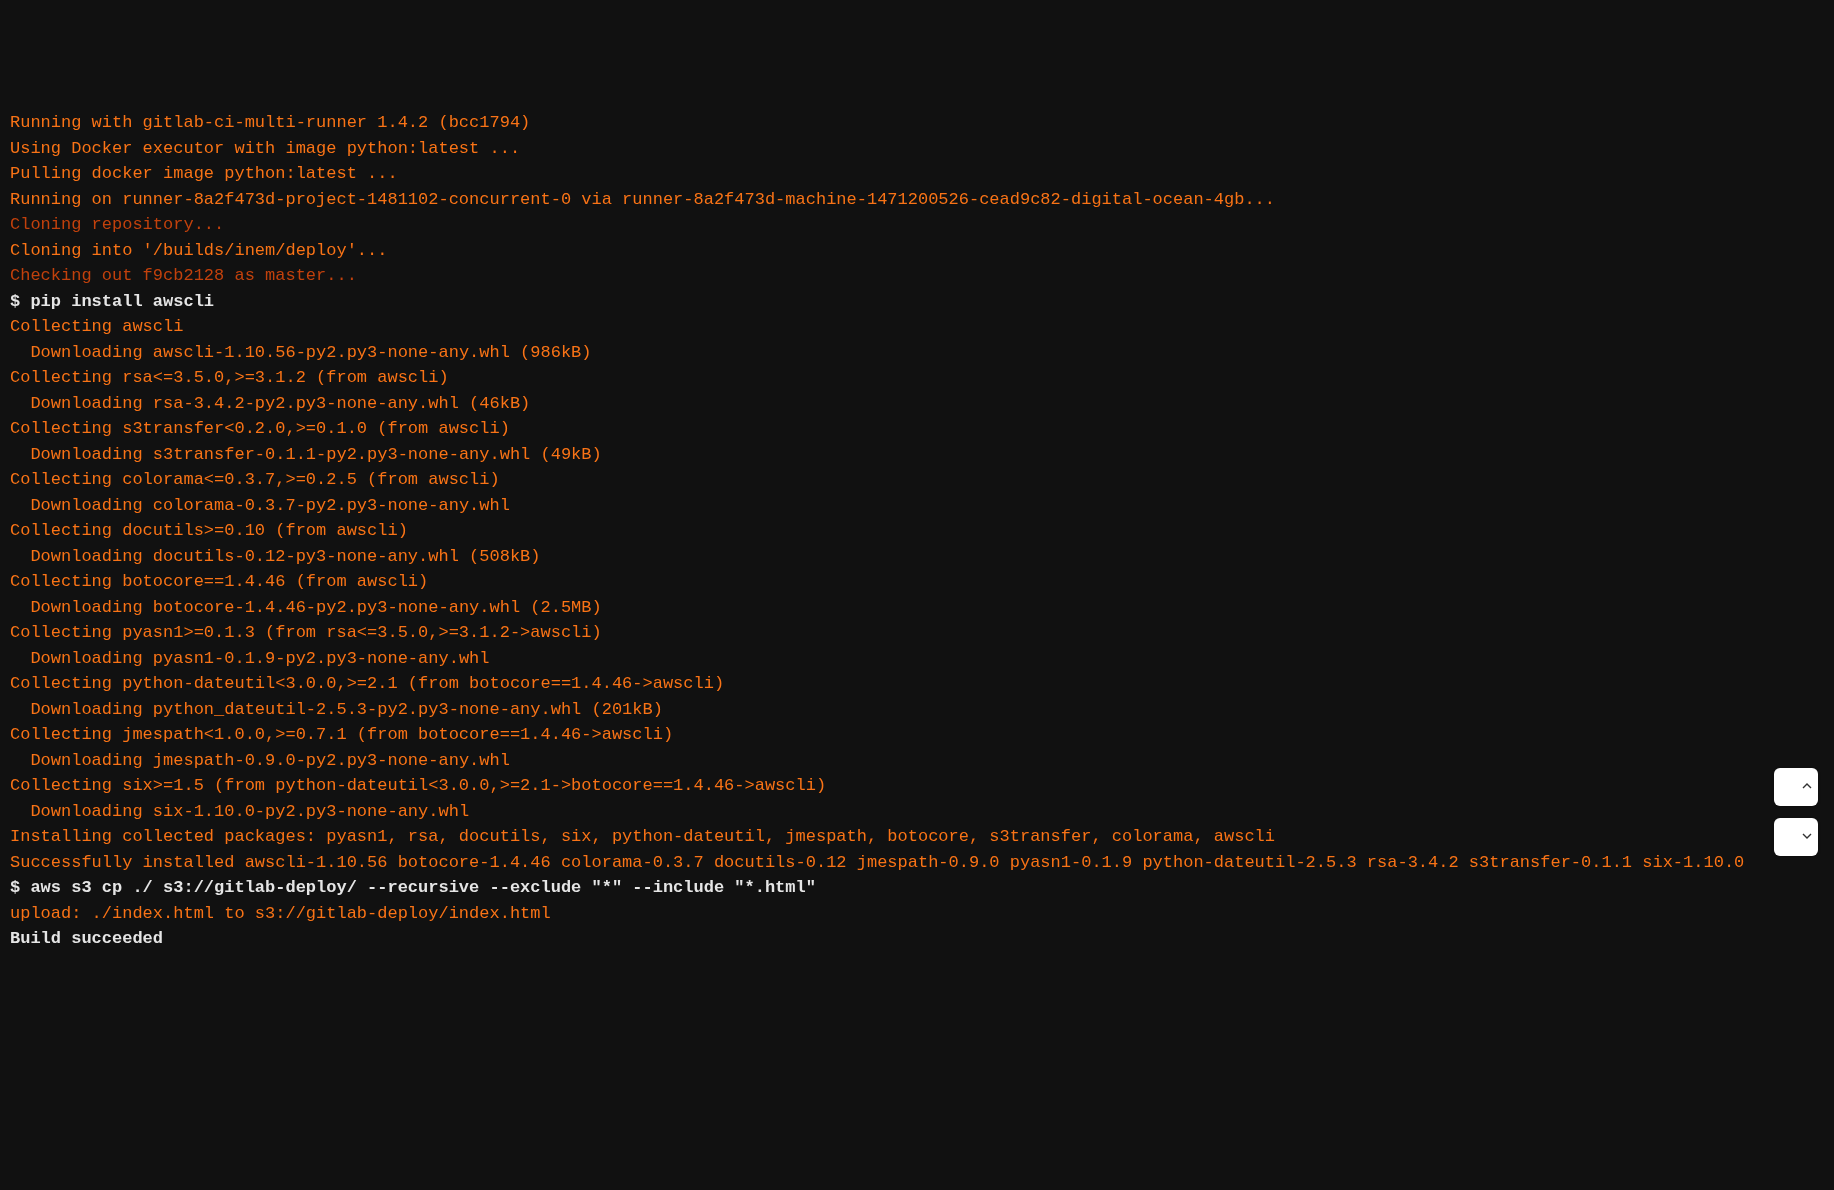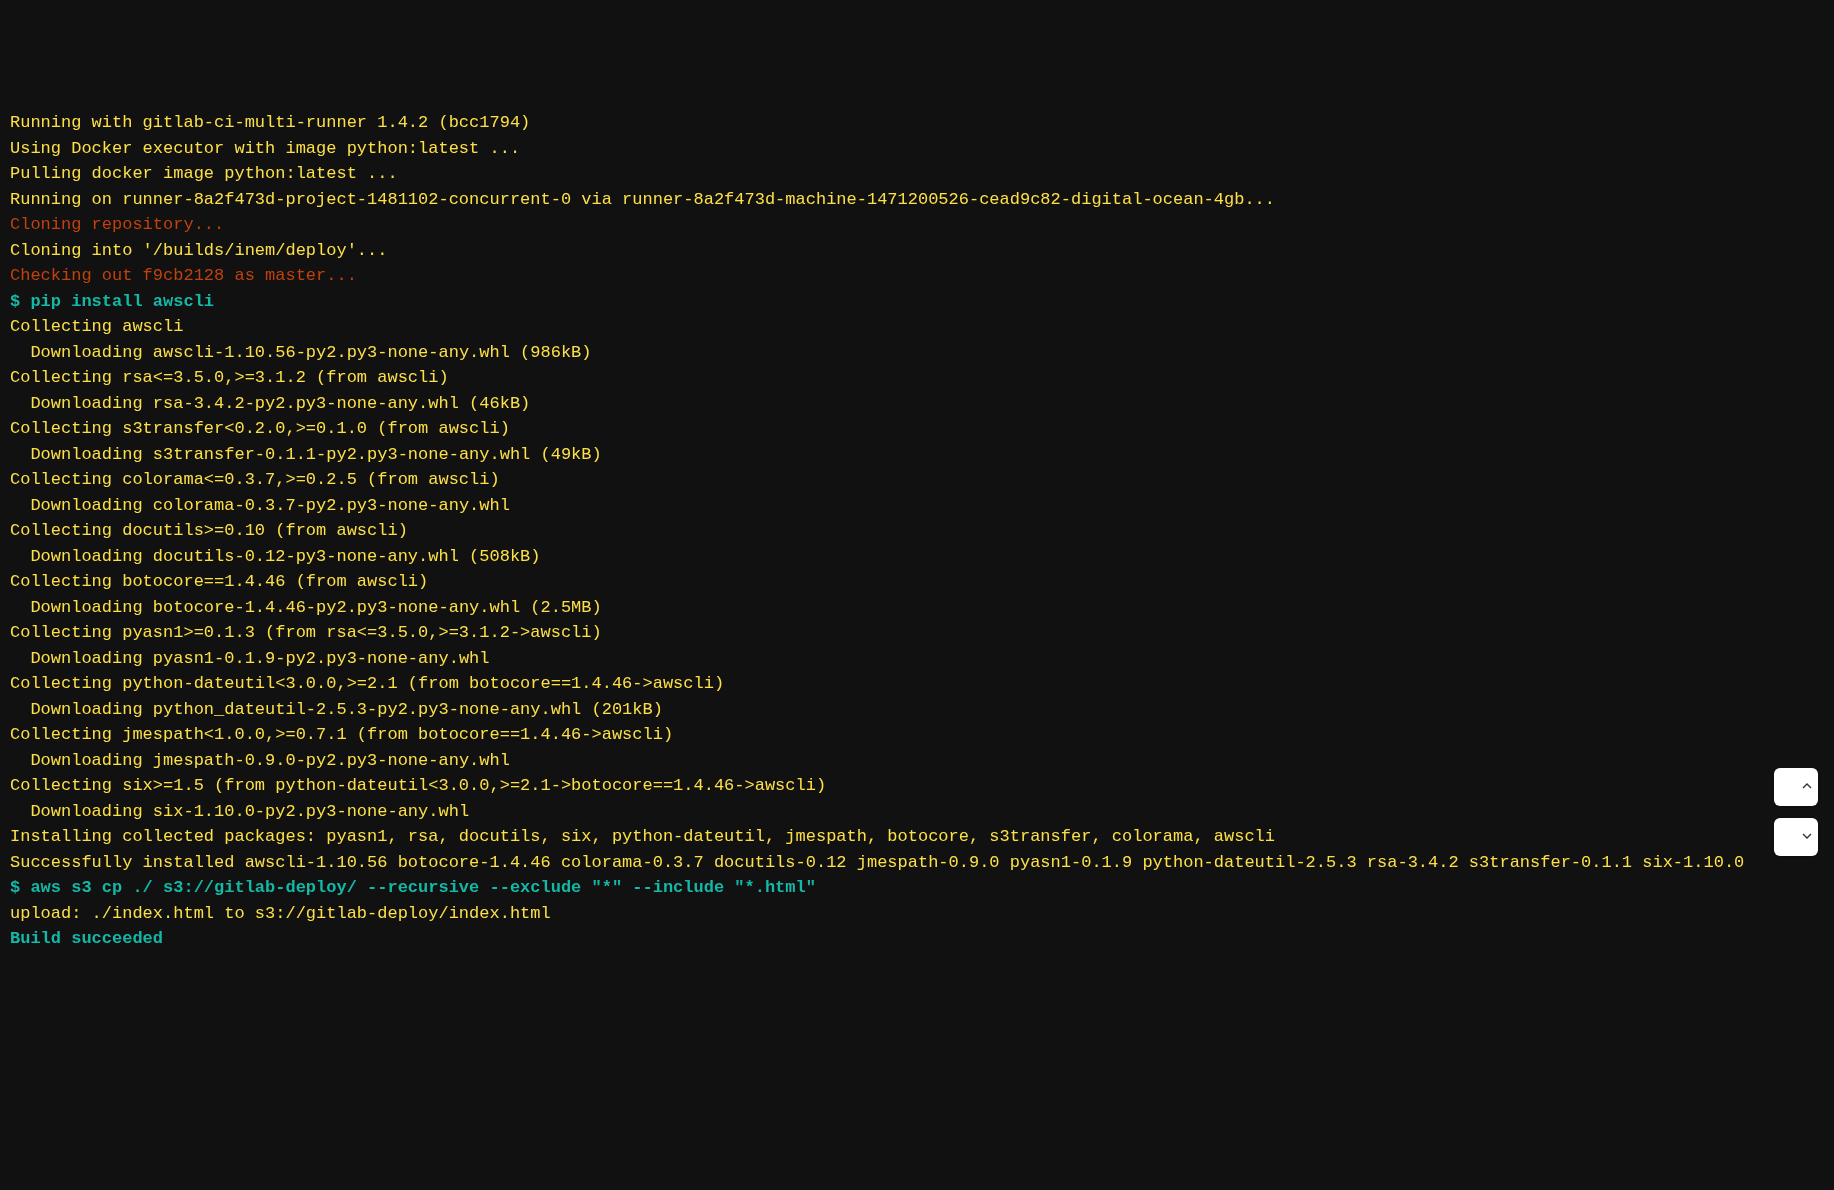--- a/index.html
+++ b/index.html
@@ -13,27 +13,27 @@
       font-family: "SF Mono", Monaco, Menlo, Consolas, "Courier New", monospace;
       font-size: 17px;
       line-height: 1.5;
       padding: 8px 10px;
       min-height: 1190px;
       position: relative;
       white-space: pre-wrap;
       word-wrap: break-word;
     }
     .line {
-      color: #fde047;
+      color: #f97316;
     }
     .line.green {
       color: #c2410c;
     }
     .line.green-bold {
-      color: #14b8a6;
+      color: #e5e5e5;
       font-weight: 600;
     }
     .nav-buttons {
       position: fixed;
       right: 16px;
       top: 768px;
       display: flex;
       flex-direction: column;
       gap: 12px;
     }

